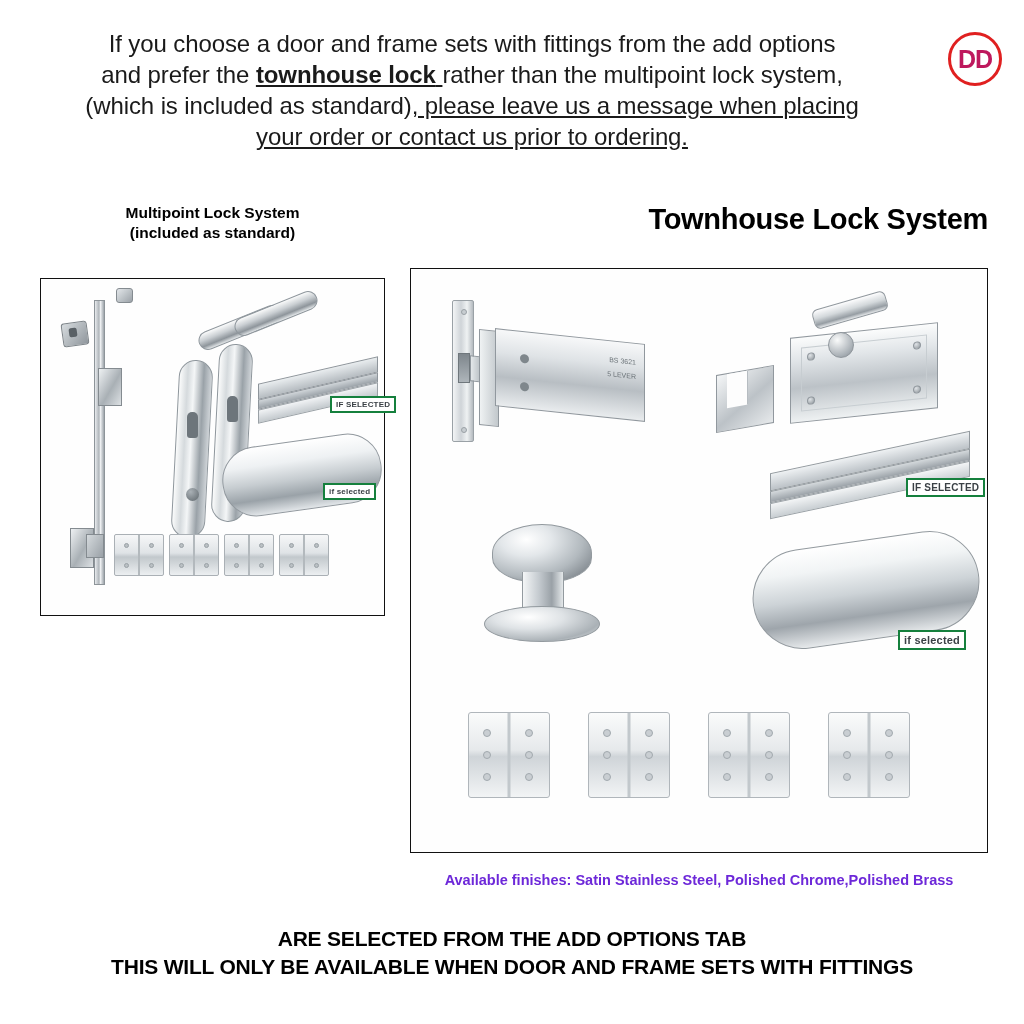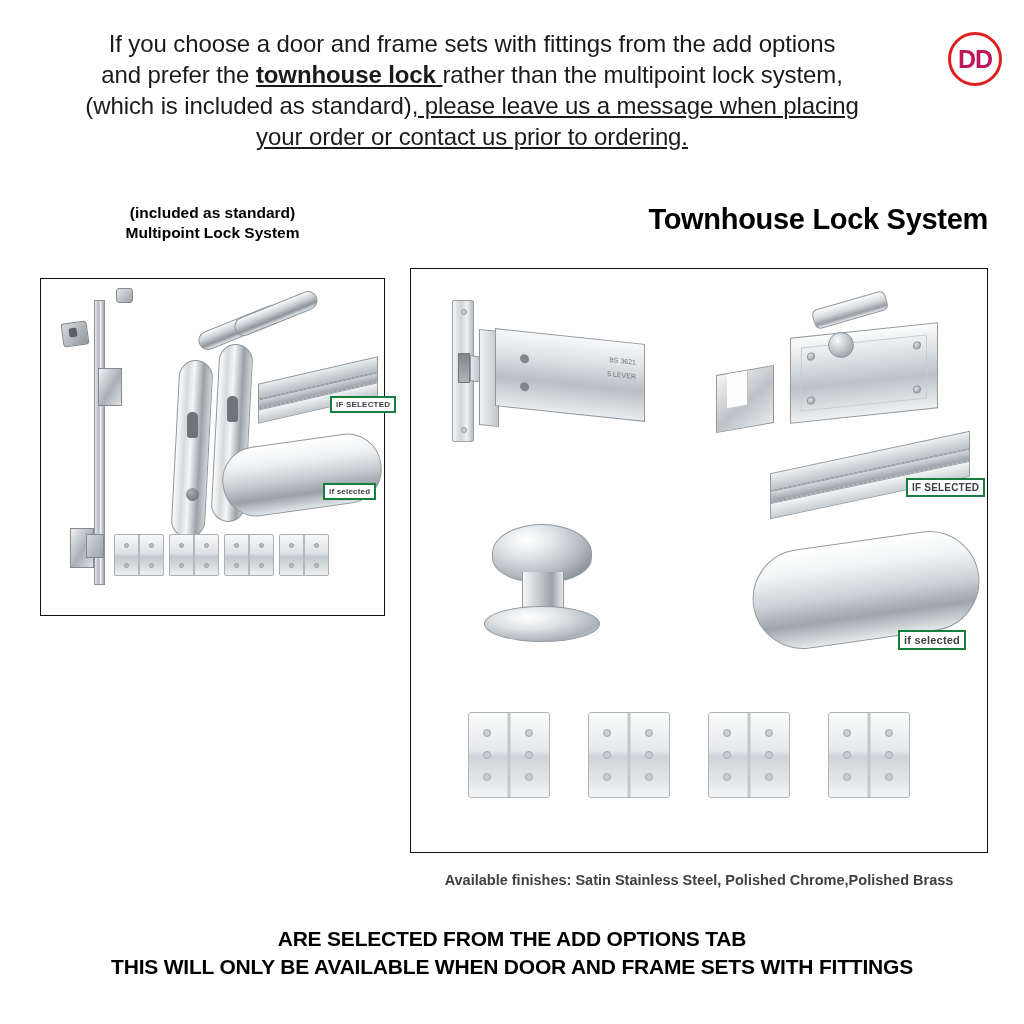--- a/index.html
+++ b/index.html
@@ -499,21 +499,21 @@
 
   
   .finishes {
     position: absolute;
     left: 410px;
     top: 872px;
     width: 578px;
     text-align: center;
     font-size: 14.5px;
     font-weight: bold;
-    color: #404040;
+    color: #6d28d9;
   }
   .footer {
     position: absolute;
     left: 0;
     top: 925px;
     width: 1024px;
     text-align: center;
     font-size: 21px;
     font-weight: bold;
     line-height: 28px;
@@ -529,22 +529,22 @@
   <span>and prefer the </span><span class="b u">townhouse lock</span><span class="u"> </span><span> rather than the multipoint lock system,</span><br>
   <span>(which is included as standard)</span><span class="u">, please leave us a message when placing</span><br>
   <span class="u">your order or contact us prior to ordering.</span>
 </div>
 
 <div class="logo">
   <span>DD</span>
 </div>
 
 <div class="mp-caption">
+  <div>Multipoint Lock System</div>
   <div>(included as standard)</div>
-  <div>Multipoint Lock System</div>
 </div>
 <div class="th-caption">Townhouse Lock System</div>
 
 <div class="panel panel-mp"></div>
 
 <div class="mp-strip"></div>
 <div class="mp-keep"></div>
 <div class="mp-keep-hole"></div>
 <div class="mp-gear"></div>
 <div class="mp-box1"></div>

